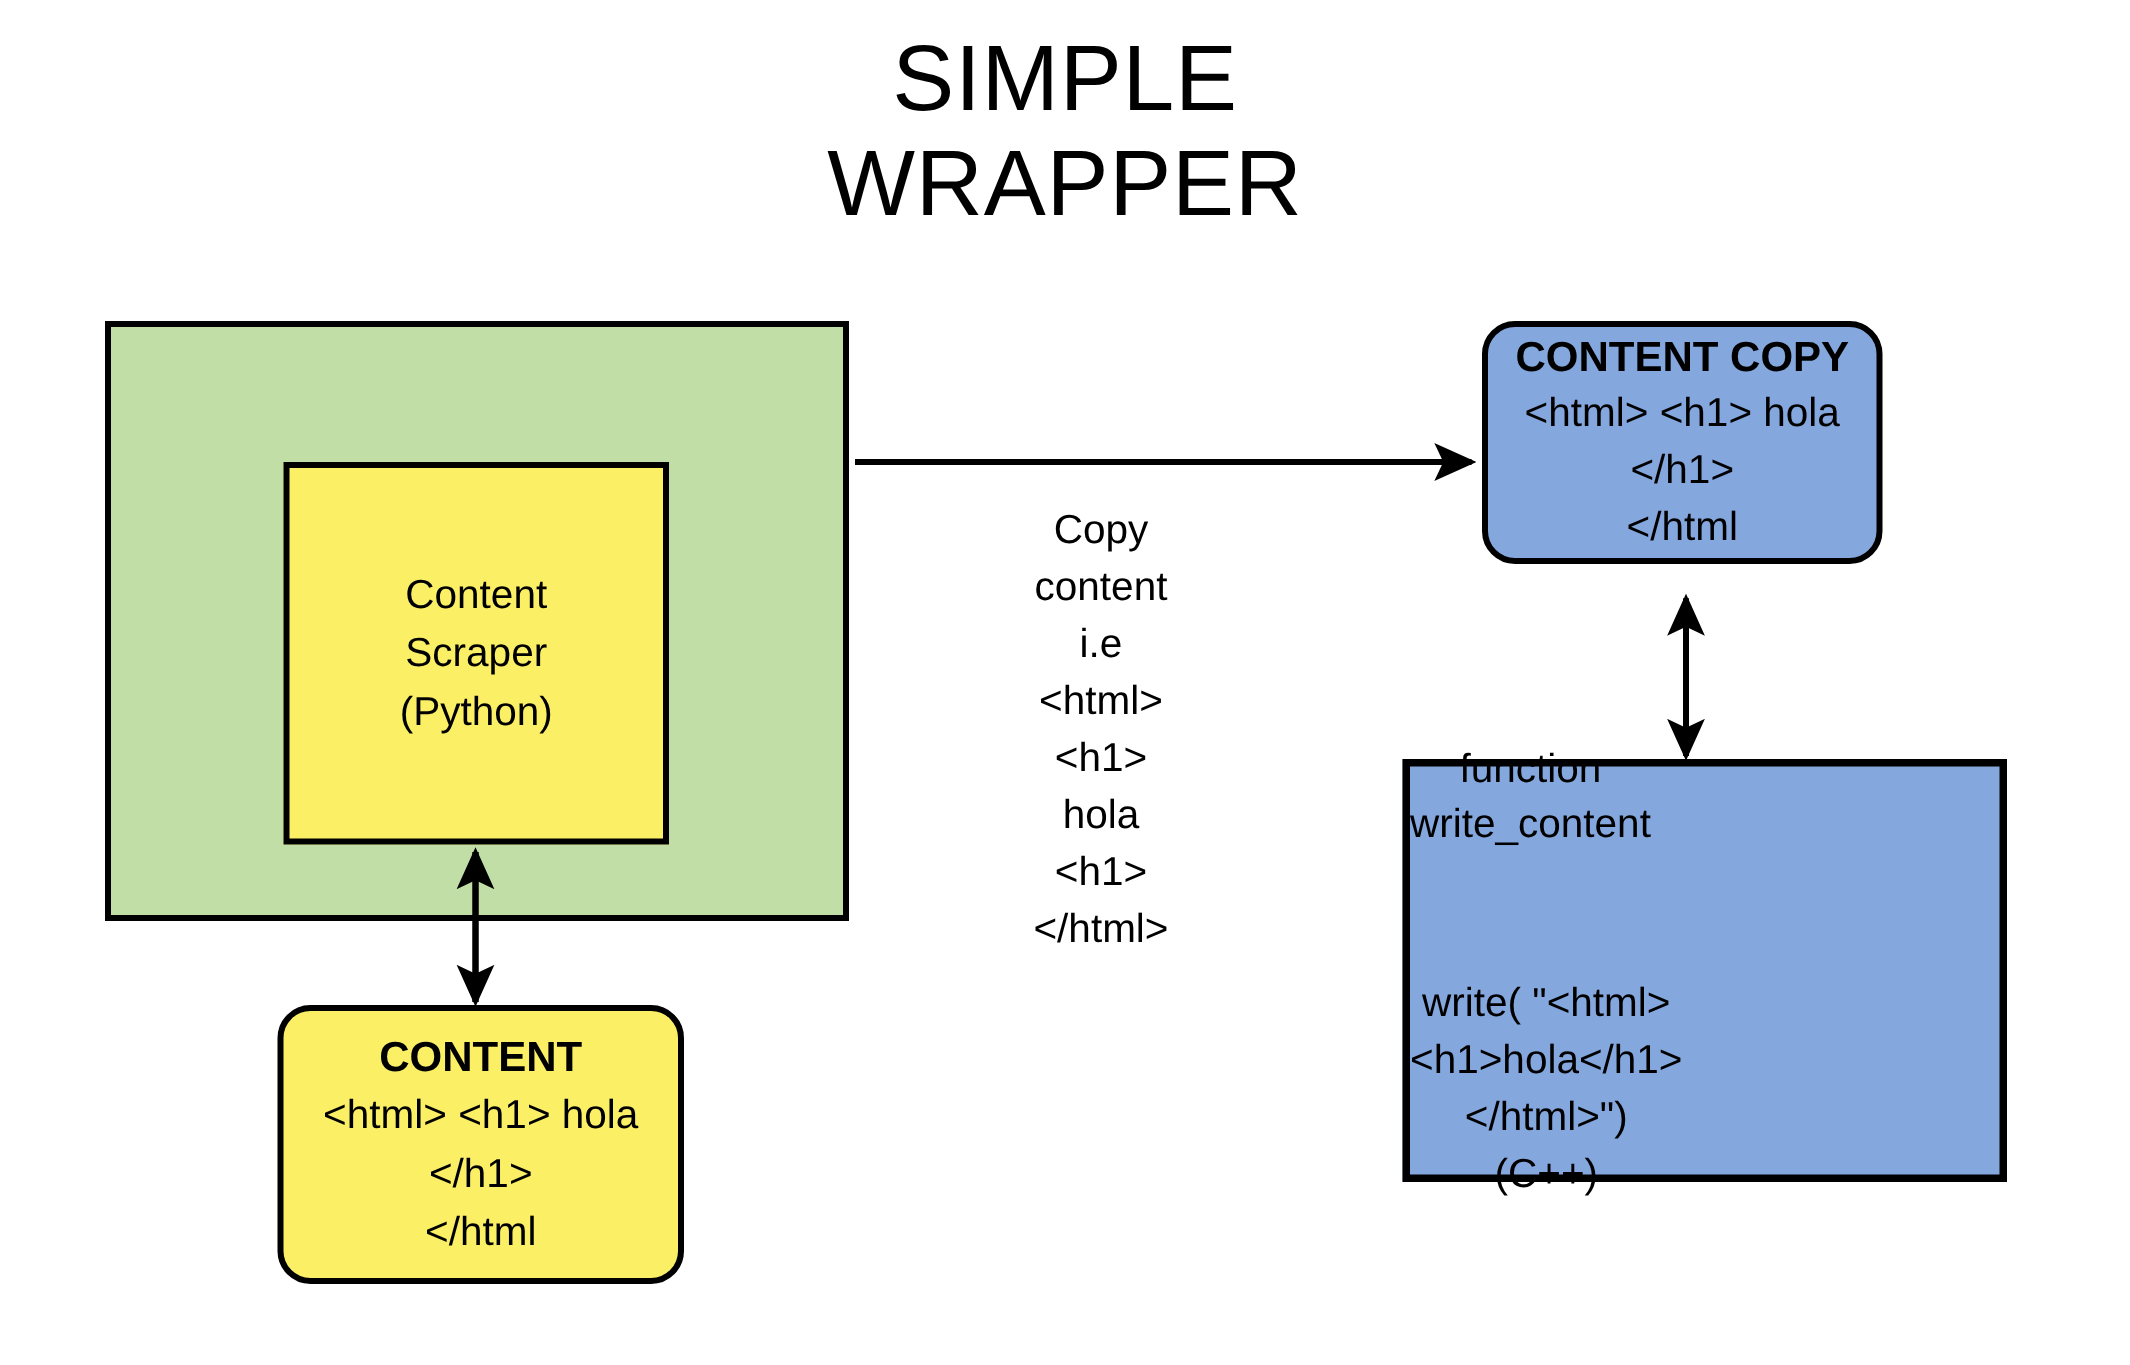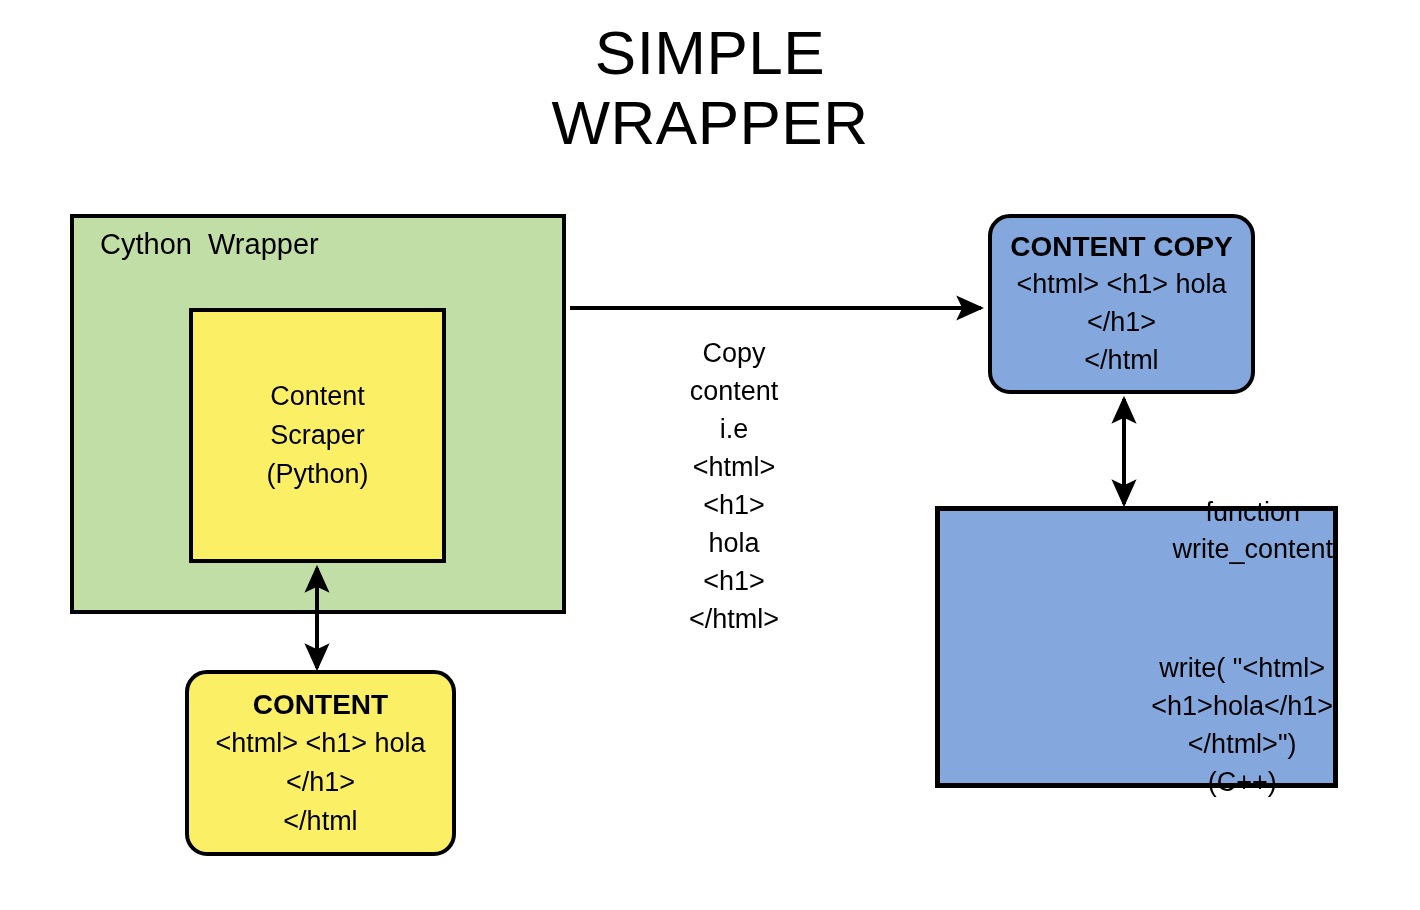--- a/index.html
+++ b/index.html
@@ -102,21 +102,21 @@
     line-height: 39px;
     text-align: center;
     white-space: pre-line;
   }
 
   
   #content-copy-box {
     left: 988px;
     top: 214px;
     width: 267px;
-    height: 180px;
+    height: 162px;
     background: #84a7dd;
     border: 4px solid #000000;
     border-radius: 22px;
     box-sizing: border-box;
     display: flex;
     flex-direction: column;
     align-items: center;
     justify-content: center;
   }
   #content-copy-title {
@@ -136,21 +136,21 @@
   #write-function-box {
     left: 935px;
     top: 506px;
     width: 403px;
     height: 282px;
     background: #84a7dd;
     border: 5px solid #000000;
     box-sizing: border-box;
     display: flex;
     flex-direction: column;
-    align-items: flex-end;
+    align-items: flex-start;
     justify-content: center;
     gap: 44px;
   }
   #write-function-name {
     font-size: 27px;
     line-height: 37px;
     text-align: center;
     white-space: pre-line;
   }
   #write-function-code {
@@ -184,21 +184,20 @@
 </head>
 <body>
 
 <div id="canvas">
 
   <div class="abs" id="title">SIMPLE
 WRAPPER</div>
 
   <div class="abs" id="cython-wrapper"></div>
 
-  <div class="abs" id="cython-wrapper-label">Cython  Wrapper</div>
 
   <div class="abs" id="content-scraper">
     <div id="content-scraper-text">Content
 Scraper
 (Python)</div>
   </div>
 
   <div class="abs" id="content-box">
     <div id="content-box-title">CONTENT</div>
     <div id="content-box-code">&lt;html&gt; &lt;h1&gt; hola

